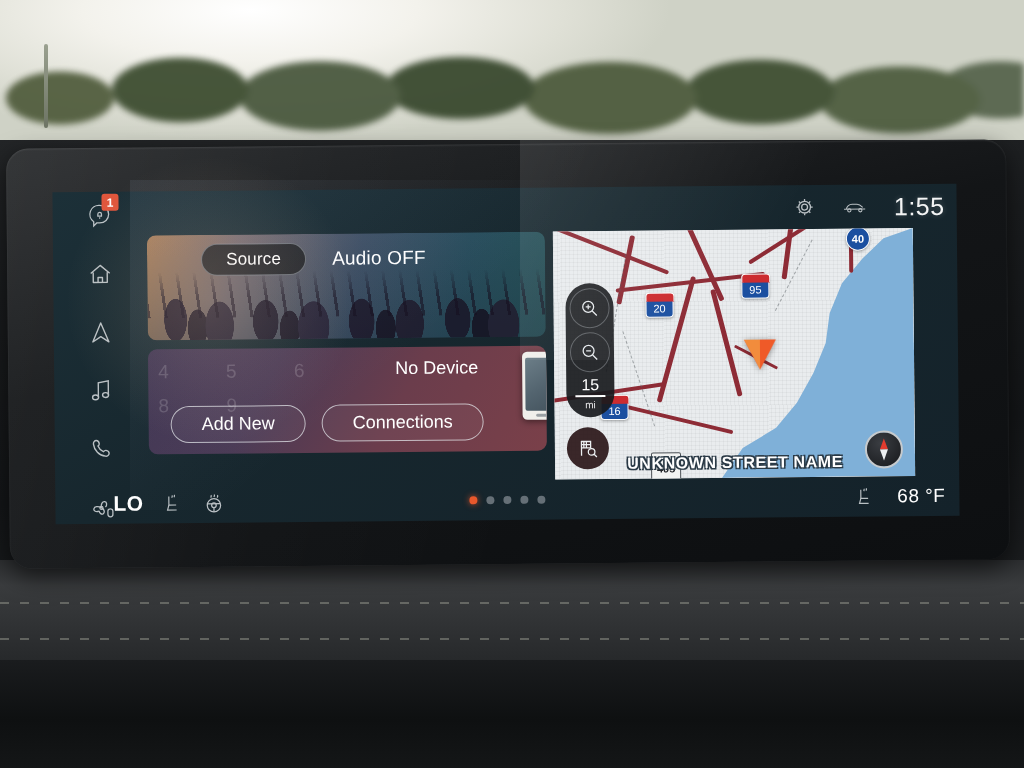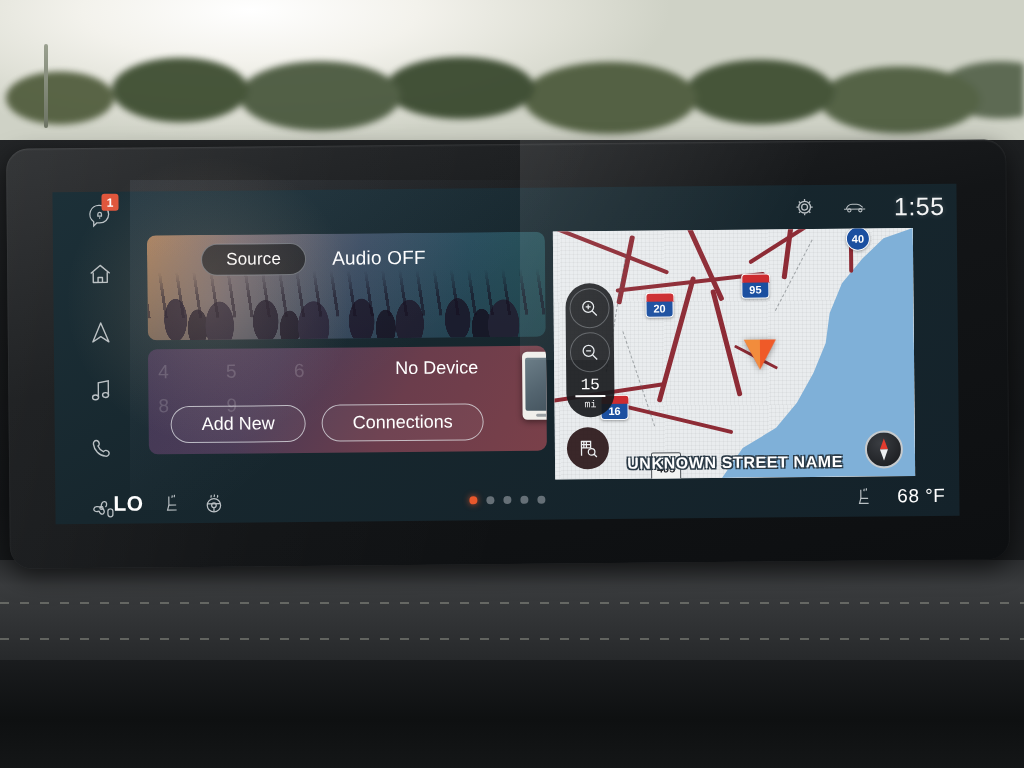--- a/index.html
+++ b/index.html
@@ -221,21 +221,21 @@
     position: absolute; border-left: 1.5px dashed rgba(90,95,100,.5); height: 120px;
   }
 
   .shield {
     position: absolute; width: 28px; height: 25px;
     background: #1b4fa0; border-radius: 4px;
     border: 1.5px solid #fff;
     box-shadow: 0 1px 3px rgba(0,0,0,.35);
     display: flex; align-items: flex-end; justify-content: center;
     padding-bottom: 2px;
-    color: #fff; font-size: 11px; font-weight: bold;
+    color: #fff; font-size: 11px; font-weight: normal;
   }
   .shield:before {
     content: ""; position: absolute; left: -1.5px; right: -1.5px; top: -1.5px; height: 8px;
     background: #cc2c30; border-radius: 4px 4px 0 0; border: 1.5px solid #fff; border-bottom: none;
   }
   .shield-round {
     position: absolute; width: 24px; height: 24px; border-radius: 50%;
     background: #1b4fa0; border: 1.5px solid #fff; color: #fff;
     font-size: 11px; font-weight: bold;
     display: flex; align-items: center; justify-content: center;
@@ -266,21 +266,21 @@
     position: absolute; left: 12px; top: 52px; width: 48px;
     background: rgba(24,26,29,.92); border-radius: 24px;
     display: flex; flex-direction: column; align-items: center;
     padding: 5px 0 7px;
   }
   .circ-btn {
     width: 40px; height: 40px; border-radius: 50%;
     border: 1px solid rgba(200,206,212,.35);
     display: flex; align-items: center; justify-content: center;
   }
-  .scale-box { margin-top: 5px; text-align: center; color: #fff; font-family: Liberation Mono, monospace; }
+  .scale-box { margin-top: 5px; text-align: center; color: #fff; }
   .scale-num { font-size: 16px; line-height: 16px; }
   .scale-bar { width: 30px; height: 1.5px; background: #fff; margin: 2px auto; }
   .scale-unit { font-size: 10px; opacity: .9; }
 
   .dest-btn {
     position: absolute; left: 12px; bottom: 10px;
     width: 42px; height: 42px; border-radius: 50%;
     background: rgba(42,22,24,.92);
     display: flex; align-items: center; justify-content: center;
   }

